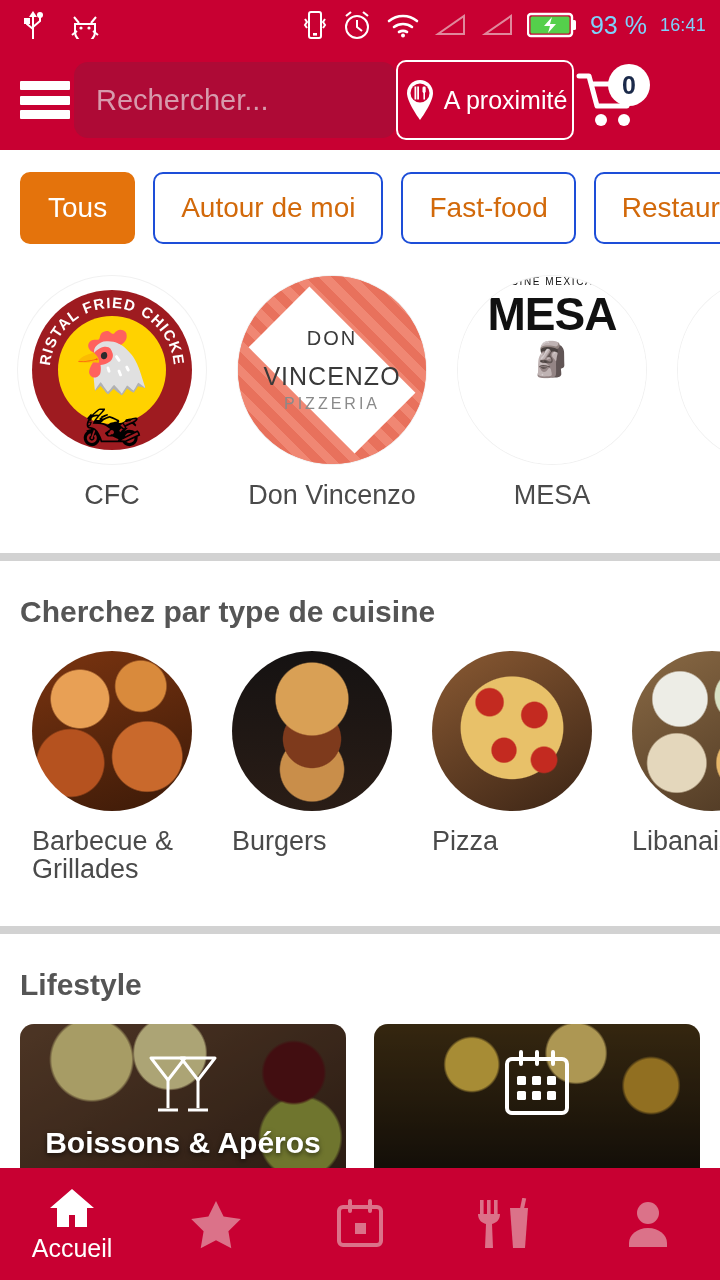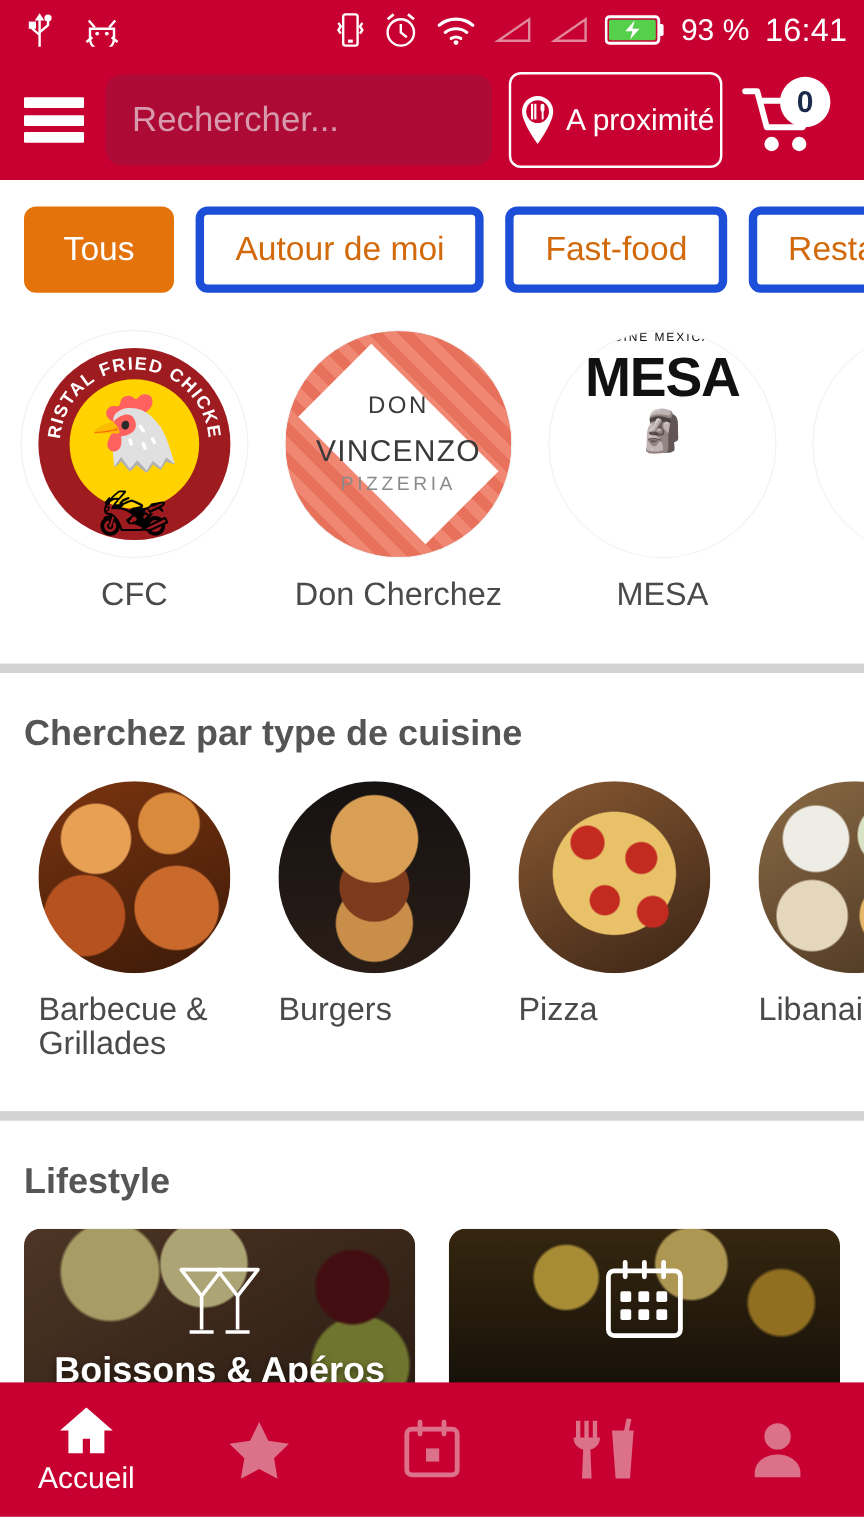--- a/index.html
+++ b/index.html
@@ -6,33 +6,33 @@
   html,body { width:720px; height:1280px; }
   body {
     font-family:"Liberation Sans", sans-serif;
     background:#ffffff;
     overflow:hidden;
     position:relative;
   }
 
   
   .statusbar{
-    height:50px; background:#C80032; color:#ffffff;
+    height:50px; background:#C80032; color:#7dd3fc;
     display:flex; align-items:center; padding:0 14px 0 20px;
   }
   .sb-left{ display:flex; align-items:center; gap:22px; }
   .sb-right{ margin-left:auto; display:flex; align-items:center; gap:13px; }
   .sb-ico{ display:block; }
-  .sb-time{ font-size:27px; font-weight:400; letter-spacing:.2px; }
+  .sb-time{ font-size:18px; font-weight:400; letter-spacing:.2px; }
   .sb-pct{ font-size:25px; font-weight:400; }
 
   
   .appbar{
     height:100px; background:#C80032;
-    display:flex; align-items:center; padding:0 14px 0 16px; gap:14px;
+    display:flex; align-items:center; padding:0 14px 0 16px; gap:0;
   }
   .burger{ width:58px; height:42px; display:flex; flex-direction:column;
            justify-content:space-between; padding:2px 4px; cursor:pointer; }
   .burger span{ display:block; height:9px; background:#fff; border-radius:1px; }
 
   .searchbox{
     flex:0 0 322px; height:76px; background:#AE0A36; border-radius:14px;
     display:flex; align-items:center; padding:0 22px;
   }
   .searchbox .ph{ color:#D79AAC; font-size:29px; }
@@ -50,21 +50,21 @@
     font-size:25px; font-weight:700; display:flex;
     align-items:center; justify-content:center;
   }
 
   
   .chips-wrap{ background:#fff; padding:22px 0 26px 20px; overflow:hidden; }
   .chips{ display:flex; gap:18px; width:max-content; }
   .chip{
     height:72px; border-radius:10px; display:flex; align-items:center;
     padding:0 26px; font-size:28px; white-space:nowrap; cursor:pointer;
-    border:7px solid #1d4ed8; color:#D2690A; background:#fff;
+    border:2px solid #1d4ed8; color:#D2690A; background:#fff;
   }
   .chip.active{ background:#E4730C; border-color:#E4730C; color:#fff; }
 
   
   .resto-row{ display:flex; gap:32px; padding:6px 0 0 18px; width:max-content; }
   .resto{ width:188px; text-align:center; cursor:pointer; }
   .resto .av{
     width:188px; height:188px; border-radius:50%; overflow:hidden;
     background:#fff; position:relative; box-shadow:0 0 0 1px #f1f1f1;
   }
@@ -171,21 +171,21 @@
     position:absolute; left:50%; top:26px; transform:translateX(-50%);
   }
   .life-lbl{
     position:absolute; left:0; right:0; bottom:26px; text-align:center;
     color:#fff; font-size:30px; font-weight:700;
     text-shadow:0 2px 5px rgba(0,0,0,.6);
   }
 
   
   .bottomnav{
-    position:absolute; left:0; right:0; bottom:16px; height:112px;
+    position:absolute; left:0; right:0; bottom:0; height:112px;
     background:#C80032; display:flex; align-items:center;
   }
   .nav-item{
     flex:1; display:flex; flex-direction:column; align-items:center;
     justify-content:center; gap:4px; cursor:pointer; height:100%;
   }
   .nav-item .lbl{ color:#fff; font-size:25px; }
 </style>
 </head>
 <body>
@@ -315,21 +315,21 @@
   <div class="resto">
     <div class="av">
       <div class="dv"></div>
       <div class="dv-d"></div>
       <div class="dv-t">
         <div class="l1">DON</div>
         <div class="l2">VINCENZO</div>
         <div class="l3">PIZZERIA</div>
       </div>
     </div>
-    <div class="nm">Don Cherchez</div>
+    <div class="nm">Don Vincenzo</div>
   </div>
 
   <div class="resto">
     <div class="av">
       <div class="mesa">
         <div class="sub">CUISINE MEXICAINE</div>
         <div class="big">MESA</div>
         <div class="glyph">🗿</div>
       </div>
     </div>

